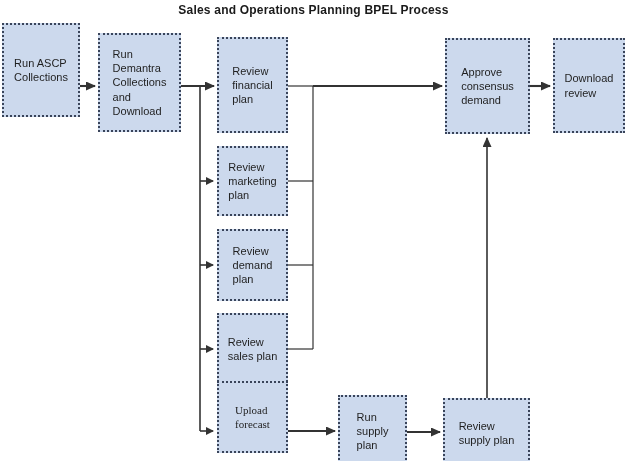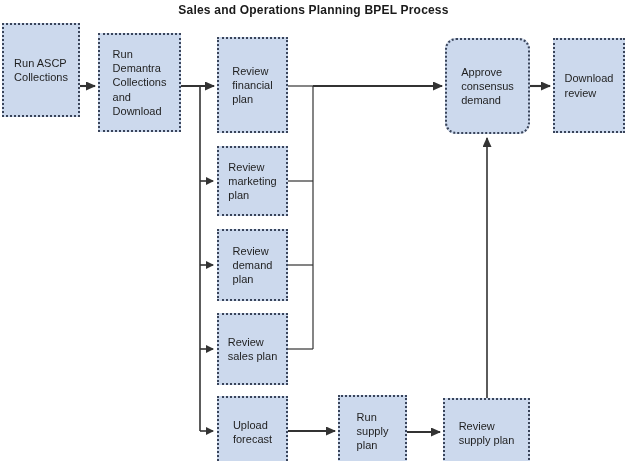--- a/index.html
+++ b/index.html
@@ -111,21 +111,21 @@
 and
 Download</span>
   </div>
 
   <div class="node" style="left:217px; top:37px; width:71px; height:96px;">
     <span class="label">Review
 financial
 plan</span>
   </div>
 
-  <div class="node" style="left:445px; top:38px; width:85px; height:96px;border-radius:11px;">
+  <div class="node" style="left:445px; top:38px; width:85px; height:96px;">
     <span class="label">Approve
 consensus
 demand</span>
   </div>
 
   <div class="node" style="left:553px; top:38px; width:72px; height:95px;">
     <span class="label">Download
 review</span>
   </div>
 
@@ -139,21 +139,21 @@
     <span class="label">Review
 demand
 plan</span>
   </div>
 
   <div class="node" style="left:217px; top:313px; width:71px; height:72px;">
     <span class="label">Review
 sales plan</span>
   </div>
 
-  <div class="node" style="left:217px; top:396px; width:71px; height:72px;">
+  <div class="node" style="left:217px; top:381px; width:71px; height:72px;font-family:Liberation Serif, serif;">
     <span class="label">Upload
 forecast</span>
   </div>
 
   <div class="node" style="left:338px; top:395px; width:69px; height:72px;">
     <span class="label">Run
 supply
 plan</span>
   </div>
 

